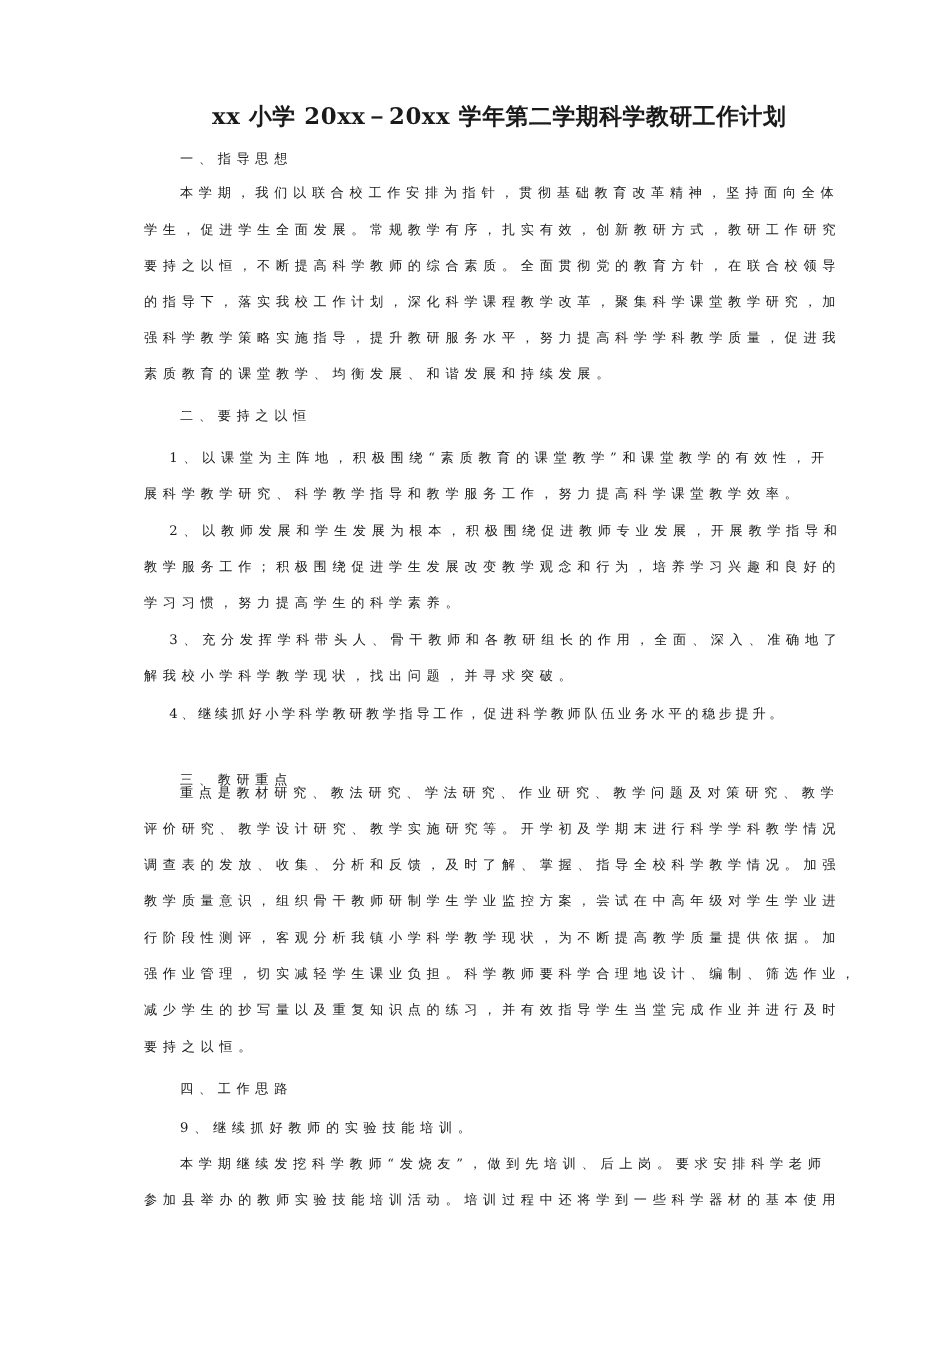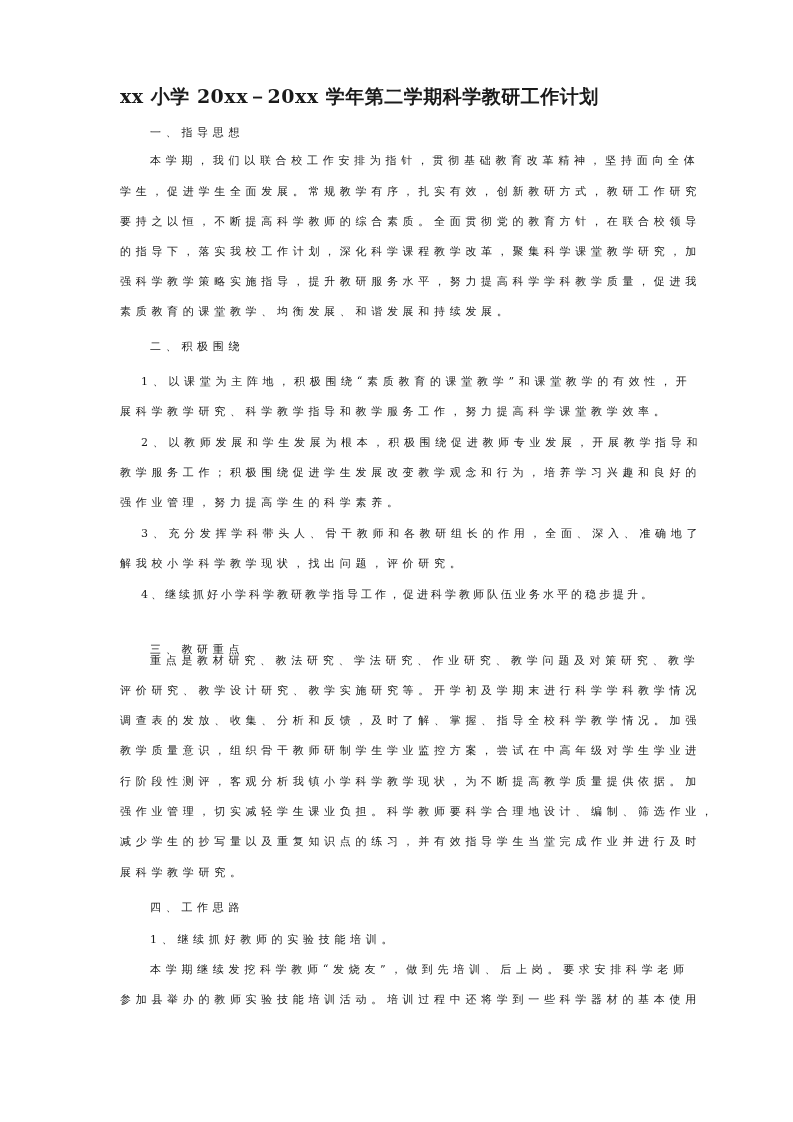--- a/index.html
+++ b/index.html
@@ -1,19 +1,19 @@
 <!DOCTYPE html>
 <html><head>
 <meta charset="utf-8">
 <style>
   html, body { margin: 0; padding: 0; background: #ffffff; }
   body { width: 793px; height: 1122px; position: relative; overflow: hidden;
          font-family: "DejaVu Serif", "Liberation Serif", serif; color: #1a1a1a; }
   .page { position: absolute; left: 120px; top: 84px; width: 592px; }
-  .title { position: absolute; left: 0; top: 0; width: 592px; text-align: left;
+  .title { position: absolute; left: 0; top: 0; width: 592px; text-align: center;
            font-size: 19px; font-weight: bold; letter-spacing: 0.5px; white-space: nowrap; }
   .line { position: absolute; left: 0; font-size: 11px; letter-spacing: 4.7px;
           white-space: nowrap; line-height: 20px; }
   .ind { left: 30px; }
   .ind-s { left: 21px; }
   .ind-tight { letter-spacing: 3.0px; }
 </style>
 </head>
 <body>
 
@@ -21,37 +21,37 @@
   <div class="title">xx 小学 20xx－20xx 学年第二学期科学教研工作计划</div>
 
   <div class="line ind" style="top:39px">一、指导思想</div>
   <div class="line ind" style="top:67px">本学期，我们以联合校工作安排为指针，贯彻基础教育改革精神，坚持面向全体</div>
   <div class="line" style="top:98px">学生，促进学生全面发展。常规教学有序，扎实有效，创新教研方式，教研工作研究</div>
   <div class="line" style="top:128px">要持之以恒，不断提高科学教师的综合素质。全面贯彻党的教育方针，在联合校领导</div>
   <div class="line" style="top:158px">的指导下，落实我校工作计划，深化科学课程教学改革，聚集科学课堂教学研究，加</div>
   <div class="line" style="top:188px">强科学教学策略实施指导，提升教研服务水平，努力提高科学学科教学质量，促进我</div>
   <div class="line" style="top:218px">素质教育的课堂教学、均衡发展、和谐发展和持续发展。</div>
 
-  <div class="line ind" style="top:253px">二、积极围绕</div>
+  <div class="line ind" style="top:253px">二、要持之以恒</div>
   <div class="line ind-s" style="top:288px">1、以课堂为主阵地，积极围绕“素质教育的课堂教学”和课堂教学的有效性，开</div>
   <div class="line" style="top:318px">展科学教学研究、科学教学指导和教学服务工作，努力提高科学课堂教学效率。</div>
   <div class="line ind-s" style="top:349px">2、以教师发展和学生发展为根本，积极围绕促进教师专业发展，开展教学指导和</div>
   <div class="line" style="top:379px">教学服务工作；积极围绕促进学生发展改变教学观念和行为，培养学习兴趣和良好的</div>
-  <div class="line" style="top:409px">强作业管理，努力提高学生的科学素养。</div>
+  <div class="line" style="top:409px">学习习惯，努力提高学生的科学素养。</div>
   <div class="line ind-s" style="top:440px">3、充分发挥学科带头人、骨干教师和各教研组长的作用，全面、深入、准确地了</div>
-  <div class="line" style="top:470px">解我校小学科学教学现状，找出问题，评价研究。</div>
+  <div class="line" style="top:470px">解我校小学科学教学现状，找出问题，并寻求突破。</div>
   <div class="line ind-s ind-tight" style="top:501px">4、继续抓好小学科学教研教学指导工作，促进科学教师队伍业务水平的稳步提升。</div>
 
   <div class="line ind" style="top:556px">三、教研重点</div>
   <div class="line ind" style="top:567px">重点是教材研究、教法研究、学法研究、作业研究、教学问题及对策研究、教学</div>
   <div class="line" style="top:597px">评价研究、教学设计研究、教学实施研究等。开学初及学期末进行科学学科教学情况</div>
   <div class="line" style="top:627px">调查表的发放、收集、分析和反馈，及时了解、掌握、指导全校科学教学情况。加强</div>
   <div class="line" style="top:657px">教学质量意识，组织骨干教师研制学生学业监控方案，尝试在中高年级对学生学业进</div>
   <div class="line" style="top:688px">行阶段性测评，客观分析我镇小学科学教学现状，为不断提高教学质量提供依据。加</div>
   <div class="line" style="top:718px">强作业管理，切实减轻学生课业负担。科学教师要科学合理地设计、编制、筛选作业，</div>
   <div class="line" style="top:748px">减少学生的抄写量以及重复知识点的练习，并有效指导学生当堂完成作业并进行及时</div>
-  <div class="line" style="top:779px">展科学教学研究。</div>
+  <div class="line" style="top:779px">要持之以恒。</div>
 
   <div class="line ind" style="top:814px">四、工作思路</div>
-  <div class="line ind" style="top:846px">1、继续抓好教师的实验技能培训。</div>
+  <div class="line ind" style="top:846px">9、继续抓好教师的实验技能培训。</div>
   <div class="line ind" style="top:876px">本学期继续发挖科学教师“发烧友”，做到先培训、后上岗。要求安排科学老师</div>
   <div class="line" style="top:906px">参加县举办的教师实验技能培训活动。培训过程中还将学到一些科学器材的基本使用</div>
 </div>
 
 </body></html>

